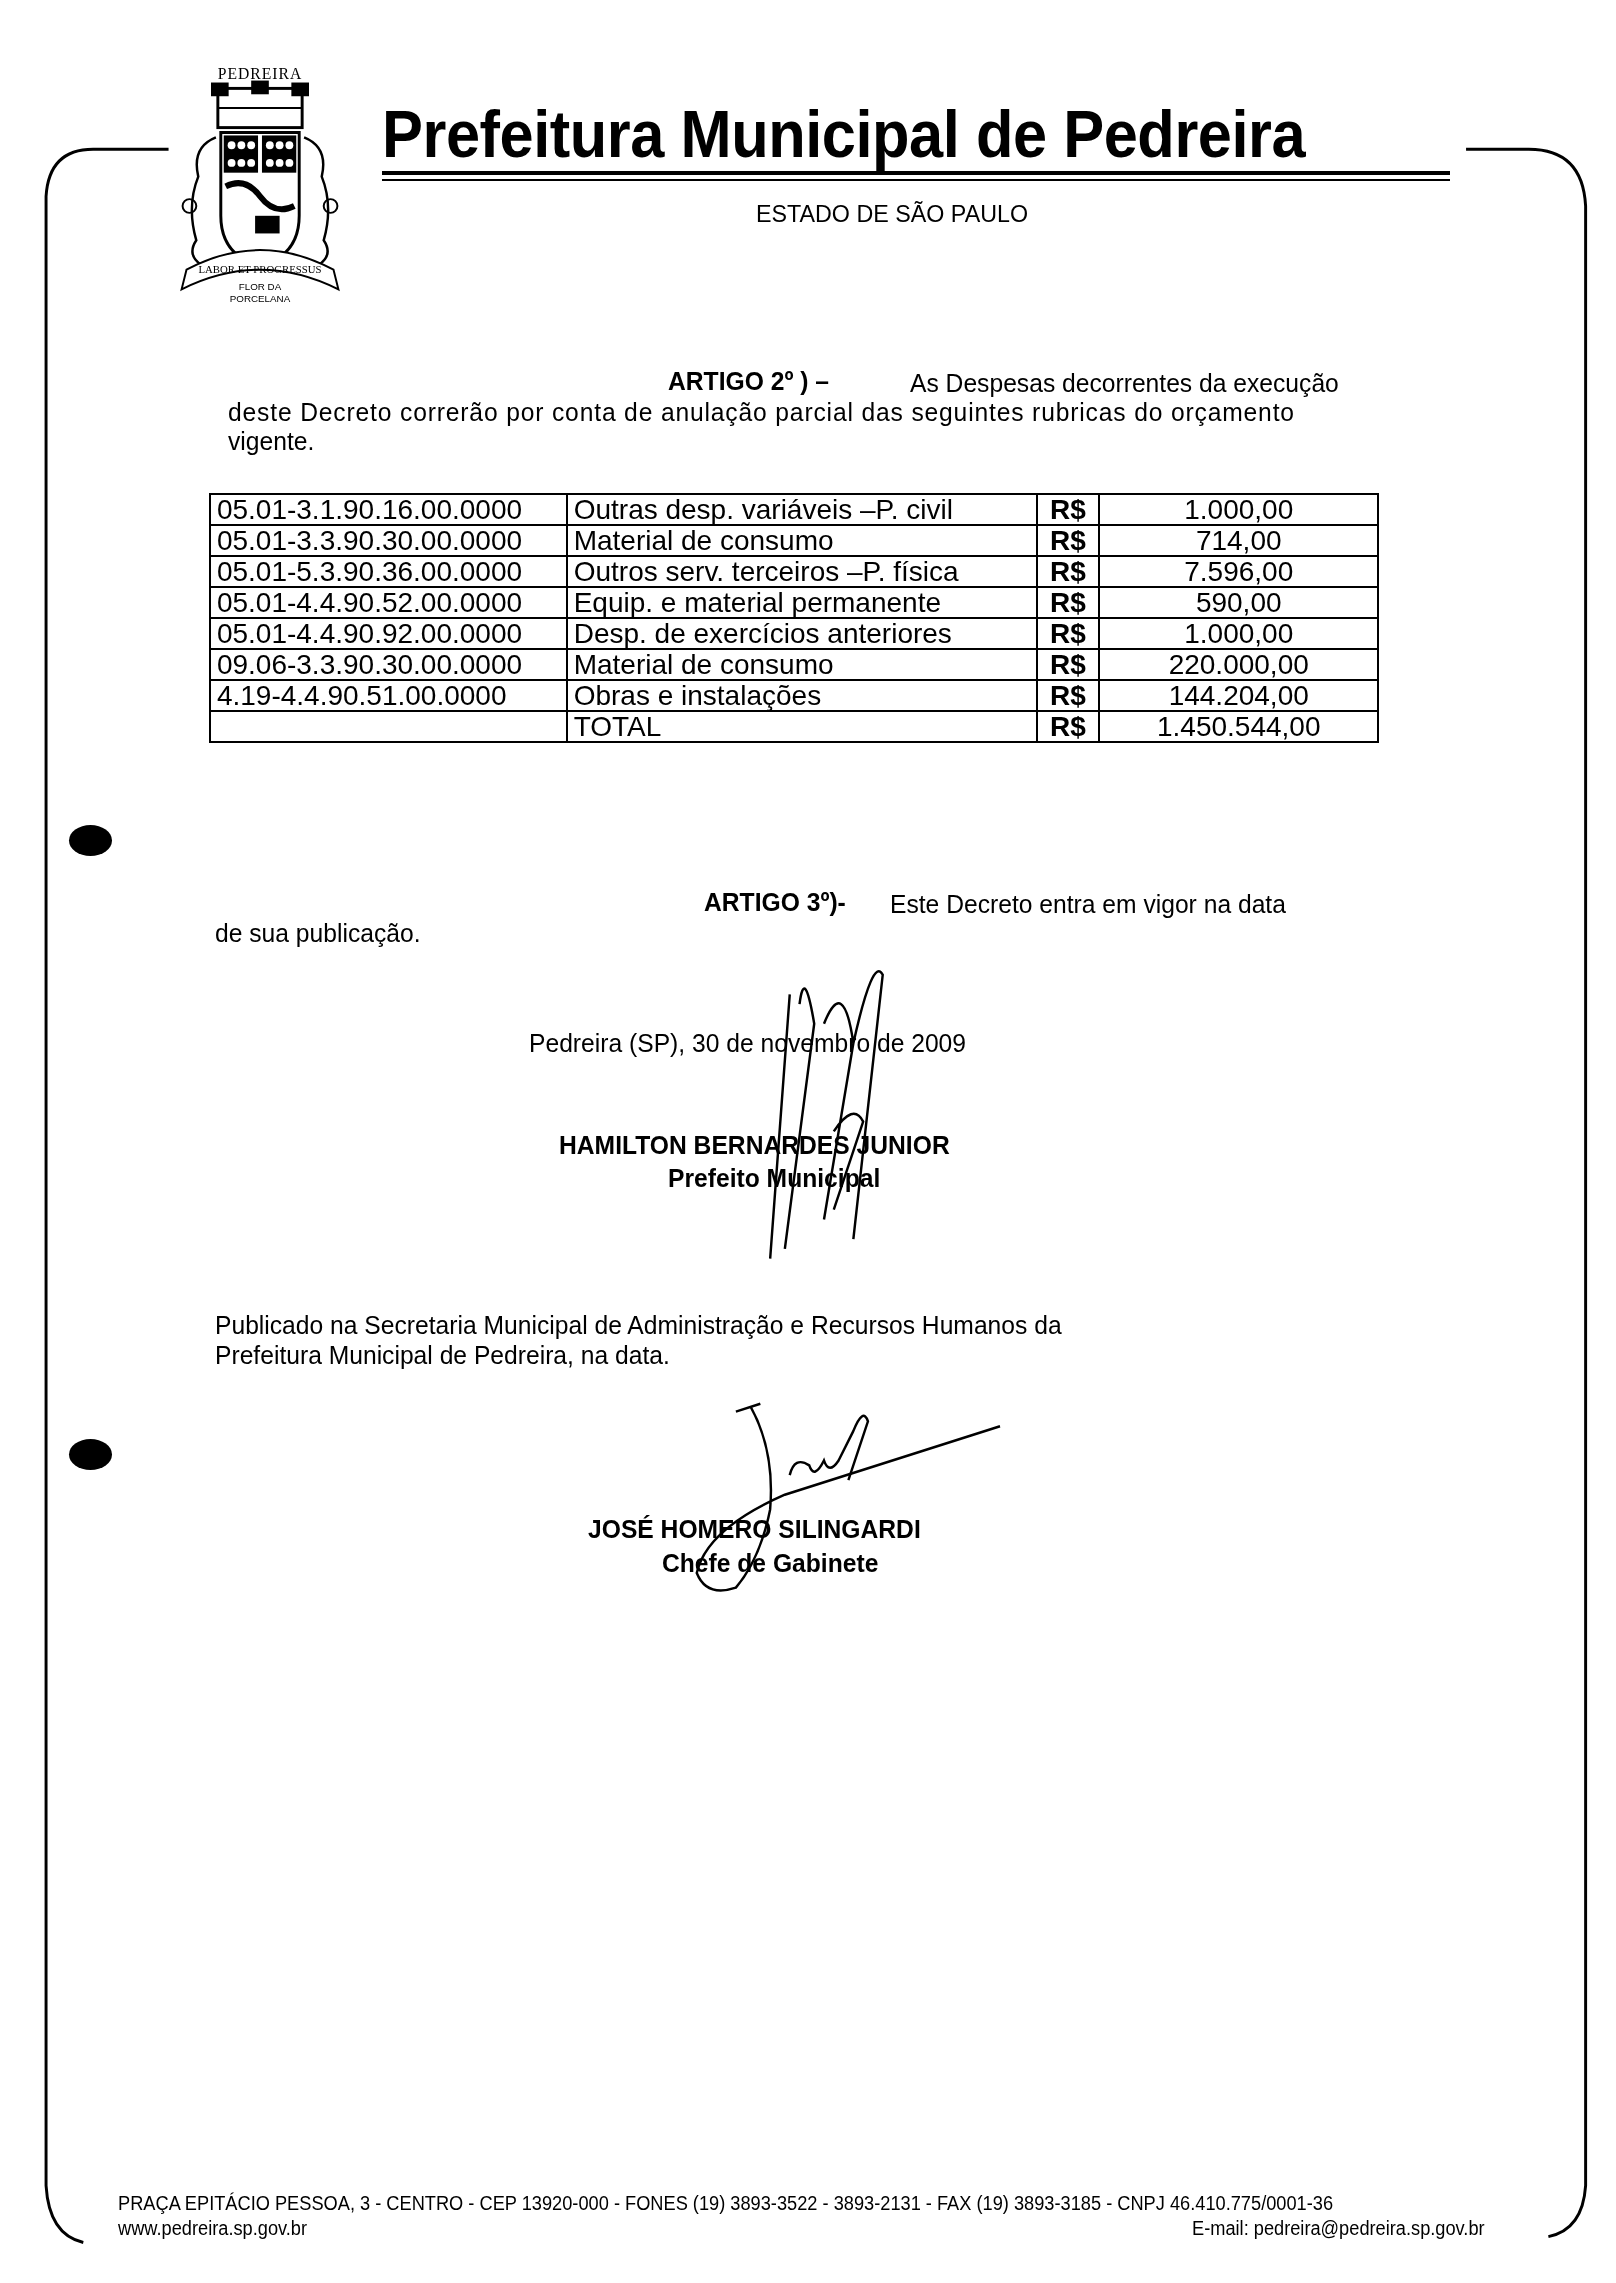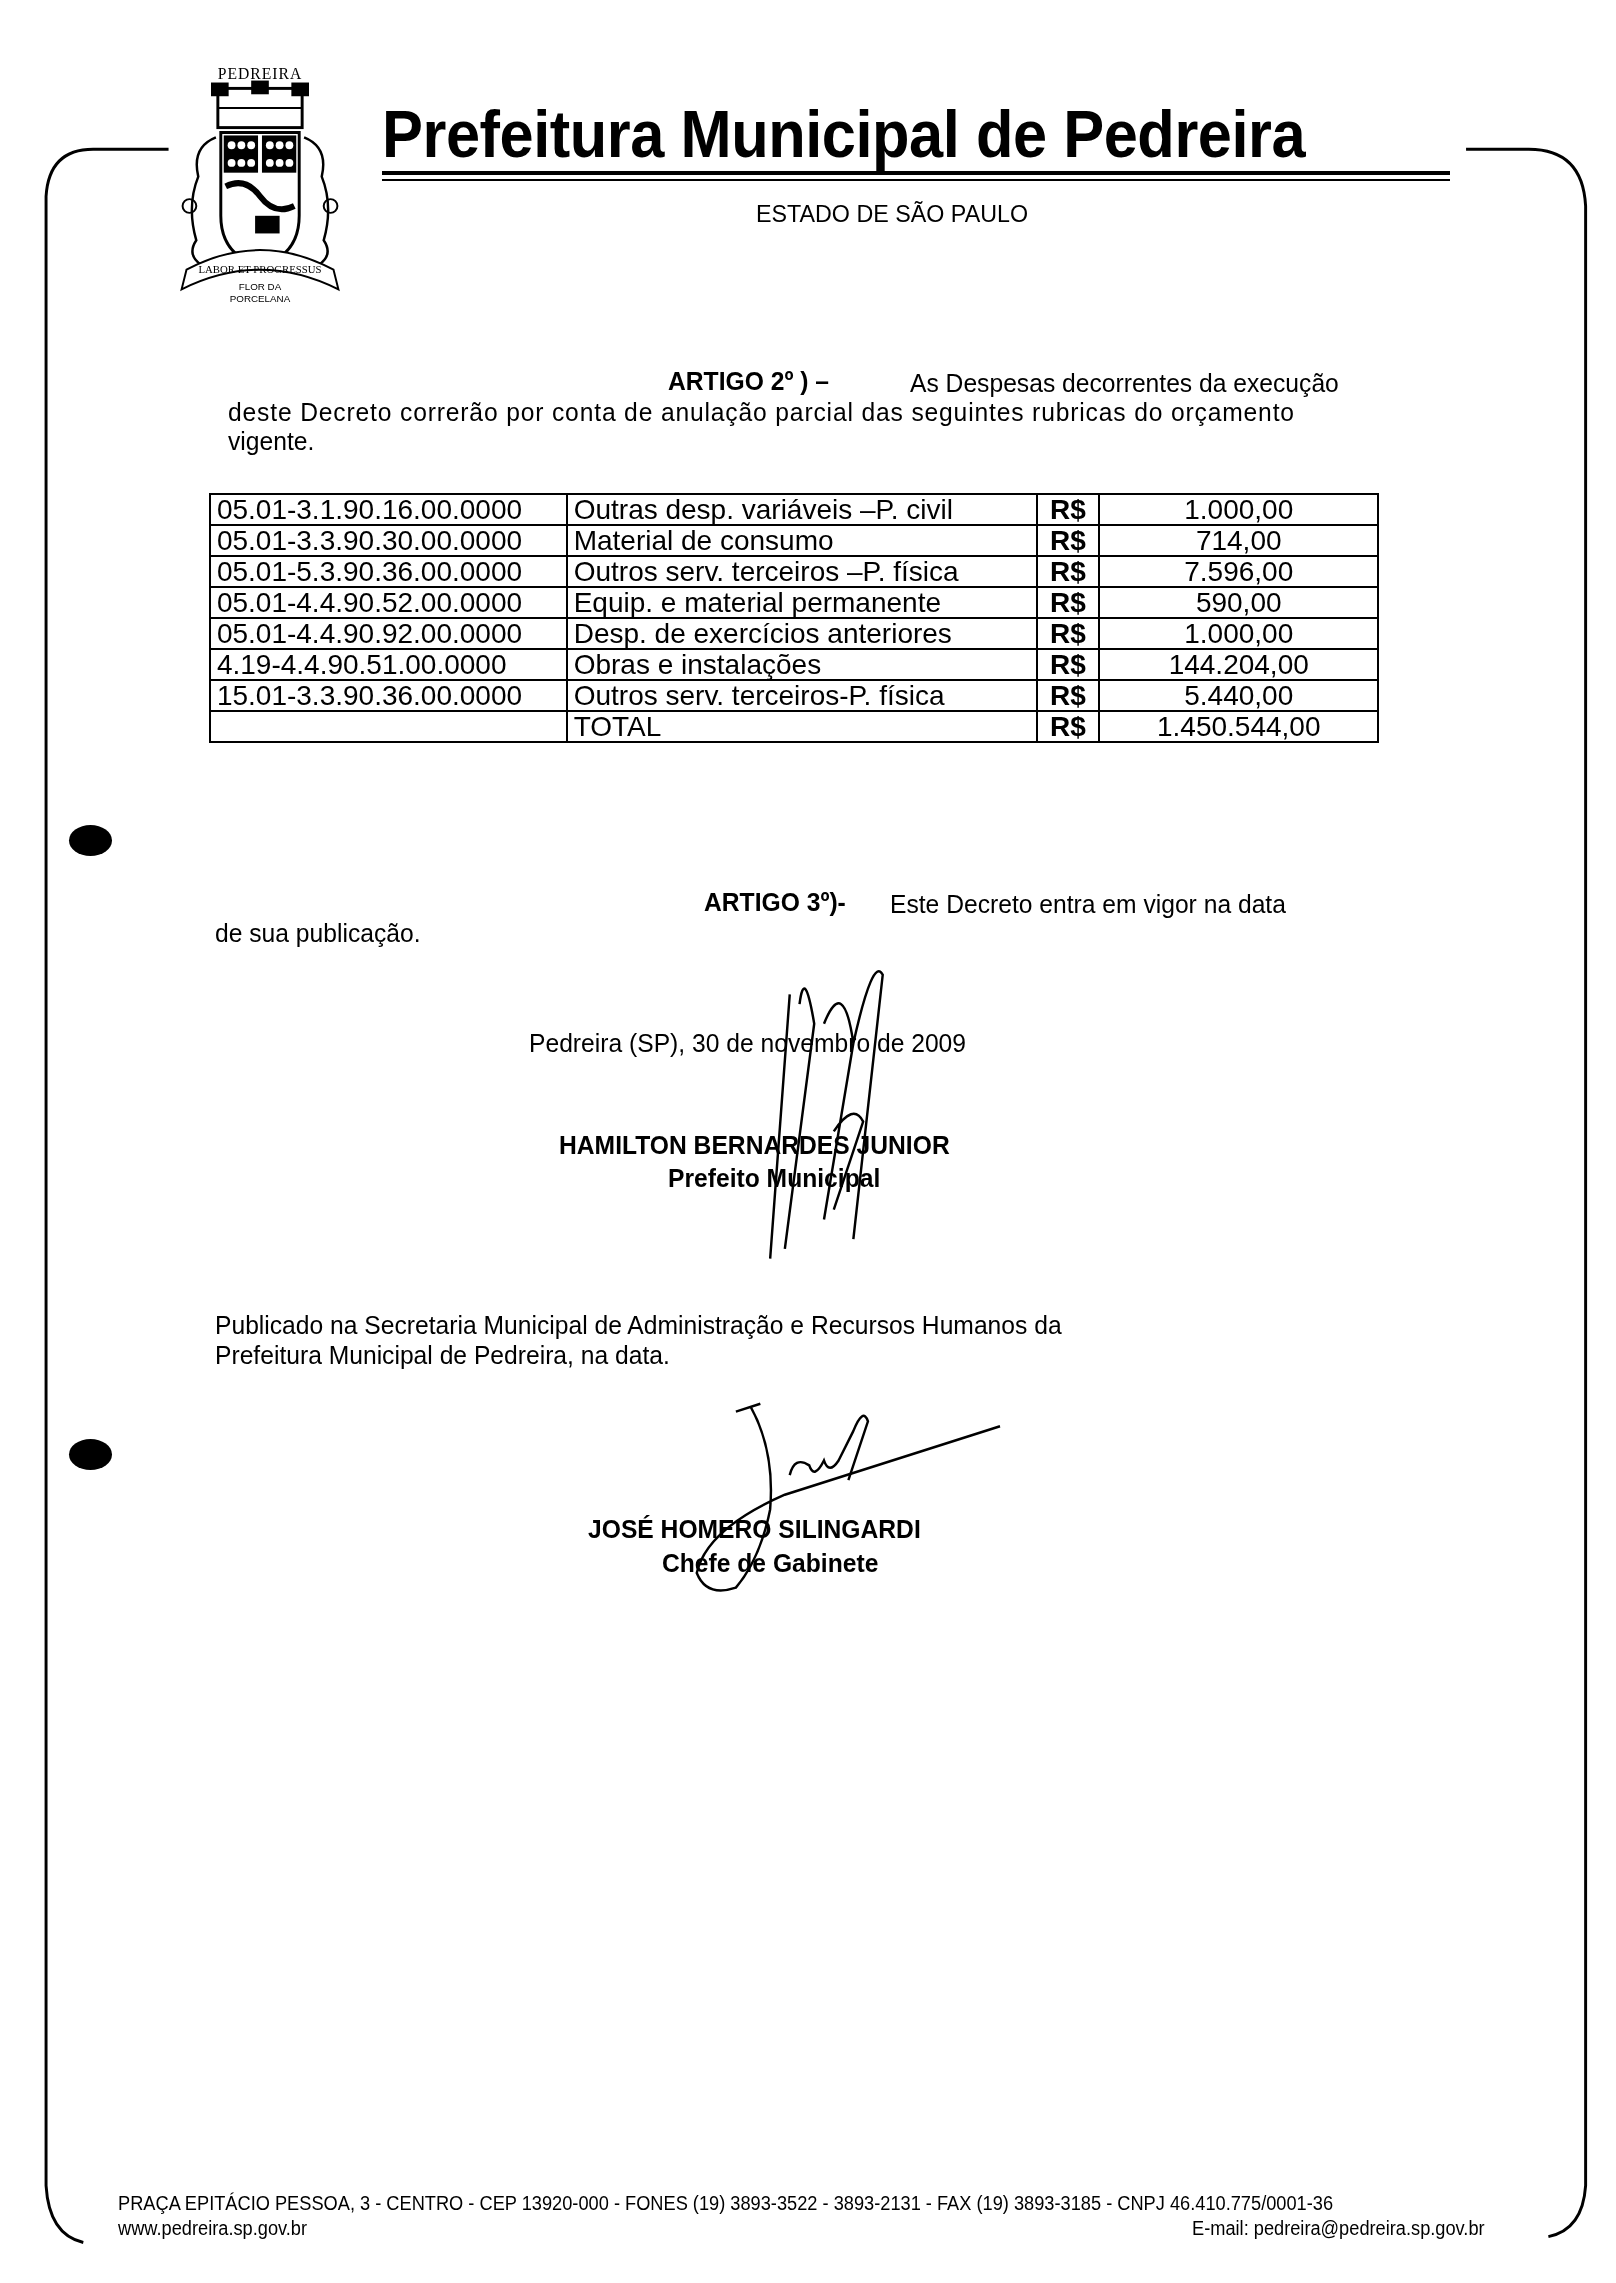--- a/index.html
+++ b/index.html
@@ -112,30 +112,30 @@
         <td class="cur">R$</td>
         <td class="val">590,00</td>
       </tr>
       <tr>
         <td class="code">05.01-4.4.90.92.00.0000</td>
         <td class="desc">Desp. de exercícios anteriores</td>
         <td class="cur">R$</td>
         <td class="val">1.000,00</td>
       </tr>
       <tr>
+        <td class="code">09.06-3.3.90.30.00.0000</td>
+        <td class="desc">Material de consumo</td>
+        <td class="cur">R$</td>
+        <td class="val">220.000,00</td>
+      </tr>
+      <tr>
         <td class="code">4.19-4.4.90.51.00.0000</td>
         <td class="desc">Obras e instalações</td>
         <td class="cur">R$</td>
         <td class="val">144.204,00</td>
-      </tr>
-      <tr>
-        <td class="code">15.01-3.3.90.36.00.0000</td>
-        <td class="desc">Outros serv. terceiros-P. física</td>
-        <td class="cur">R$</td>
-        <td class="val">5.440,00</td>
       </tr>
       <tr class="total">
         <td class="code"></td>
         <td class="desc">TOTAL</td>
         <td class="cur">R$</td>
         <td class="val">1.450.544,00</td>
       </tr>
     </tbody>
 </table>
 

